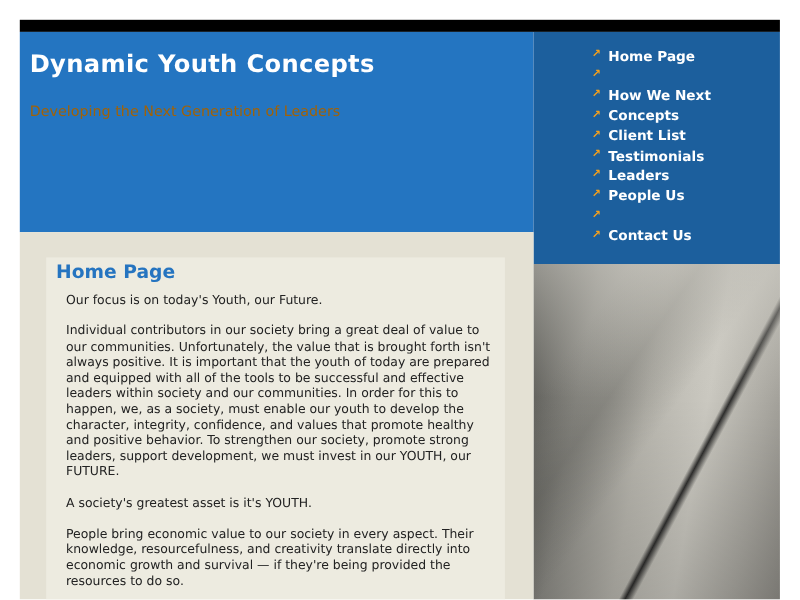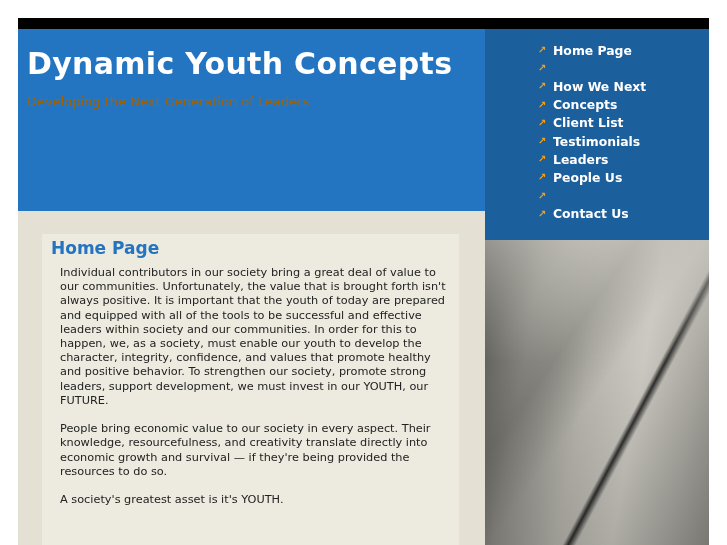--- a/index.html
+++ b/index.html
@@ -11,21 +11,21 @@
   .topbar {
     position: absolute; left: 18px; top: 18px; width: 691px; height: 11px;
     background: #000000;
   }
   .header {
     position: absolute; left: 18px; top: 29px; width: 467px; height: 182px;
     background: #2475c1;
   }
   .site-title {
     position: absolute; left: 27px; top: 46px; margin: 0;
-    font-size: 30px; font-weight: bold; color: #ffffff; letter-spacing: 0.3px;
+    font-size: 22px; font-weight: bold; color: #ffffff; letter-spacing: 0.3px;
     white-space: nowrap;
   }
   .site-tagline {
     position: absolute; left: 27px; top: 94px; margin: 0;
     font-size: 13px; color: #a16207; white-space: nowrap;
   }
   .nav {
     position: absolute; left: 485px; top: 29px; width: 224px; height: 211px;
     background: #1c5f9d;
   }
@@ -121,16 +121,17 @@
   </ul>
 </nav>
 
 <div class="side-image"></div>
 
 <div class="content-area"></div>
 <div class="content-box"></div>
 
 <h2 class="page-heading">Home Page</h2>
 <div class="body-text">
+  <p>Our focus is on today's Youth, our Future.</p>
   <p>Individual contributors in our society bring a great deal of value to our communities.  Unfortunately, the value that is brought forth isn't always positive.  It is important that the youth of today are prepared and equipped with all of the tools to be successful and effective leaders within society and our communities.  In order for this to happen, we, as a society, must enable our youth to develop the character, integrity, confidence, and values that promote healthy and positive behavior.  To strengthen our society, promote strong leaders, support development, we must invest in our YOUTH, our FUTURE.</p>
+  <p>A society's greatest asset is it's YOUTH.</p>
   <p>People bring economic value to our society in every aspect. Their knowledge, resourcefulness, and creativity translate directly into economic growth and survival — if they're being provided the resources to do so.</p>
-  <p>A society's greatest asset is it's YOUTH.</p>
 </div>
 
 </body></html>

